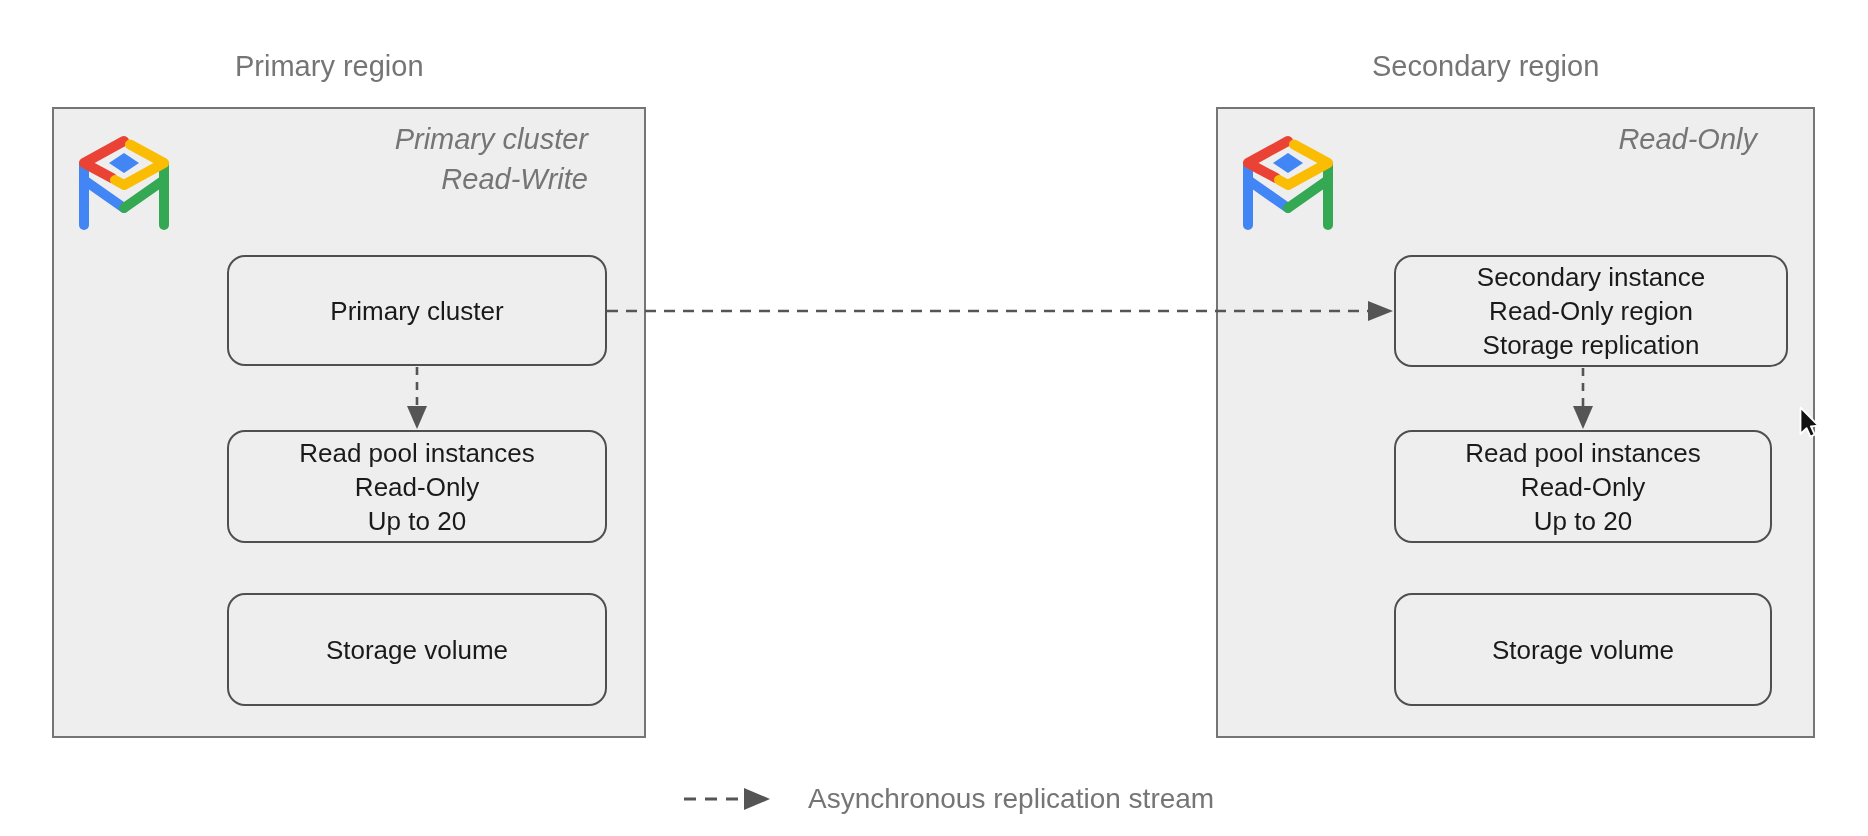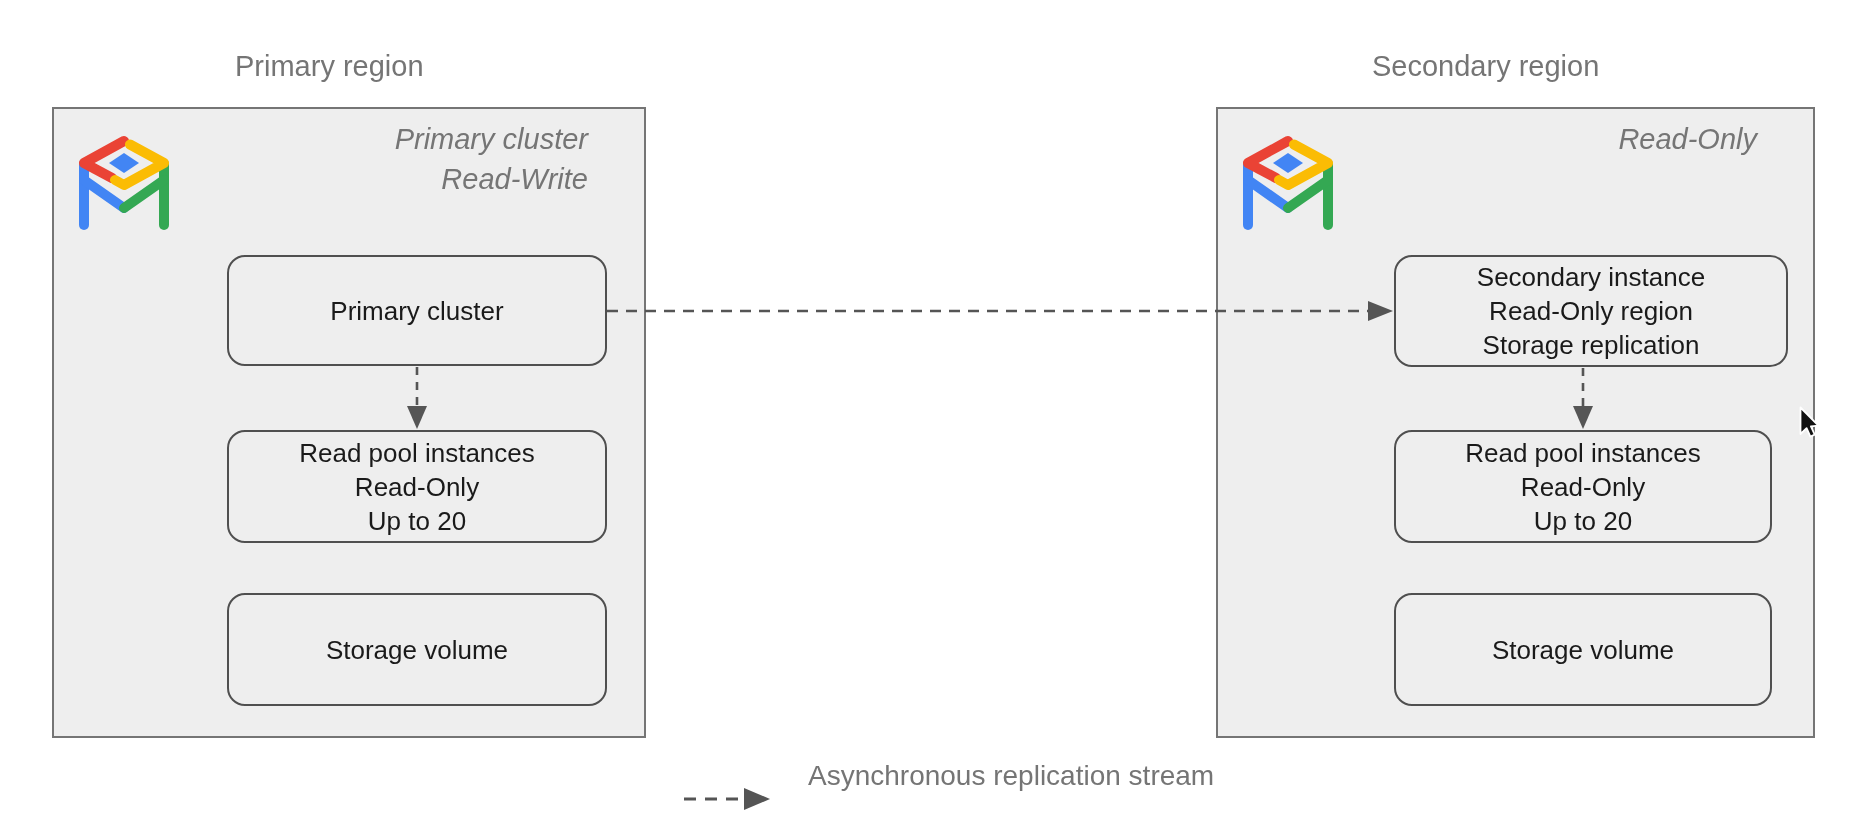--- a/index.html
+++ b/index.html
@@ -152,19 +152,19 @@
       <line class="arrow-line" x1="1583" y1="368" x2="1583" y2="408" stroke-width="2.6" stroke-dasharray="8 7"></line>
       <polygon class="arrow-head" points="1583,429 1573,406 1593,406"></polygon>
     </g>
 
     <g>
       <line class="arrow-line" x1="684" y1="799" x2="744" y2="799" stroke-width="3.2" stroke-dasharray="12 9"></line>
       <polygon class="arrow-head" points="770,799 744,788 744,810"></polygon>
     </g>
   </svg>
 
-  <div class="legend-label" style="left:808px;top:759px;">Asynchronous replication stream</div>
+  <div class="legend-label" style="left:808px;top:782px;">Asynchronous replication stream</div>
 
   <svg class="overlay" style="left:1799px;top:406px;" width="24" height="34" viewBox="0 0 24 34" aria-hidden="true">
     <path d="M1.5,1.5 L1.5,28 L7.6,22.2 L11.4,30.6 L15.7,28.6 L11.9,20.4 L19.4,19.6 Z" fill="#111111" stroke="#ffffff" stroke-width="1.8" stroke-linejoin="round"></path>
   </svg>
 
 </div>
 
 </body></html>

